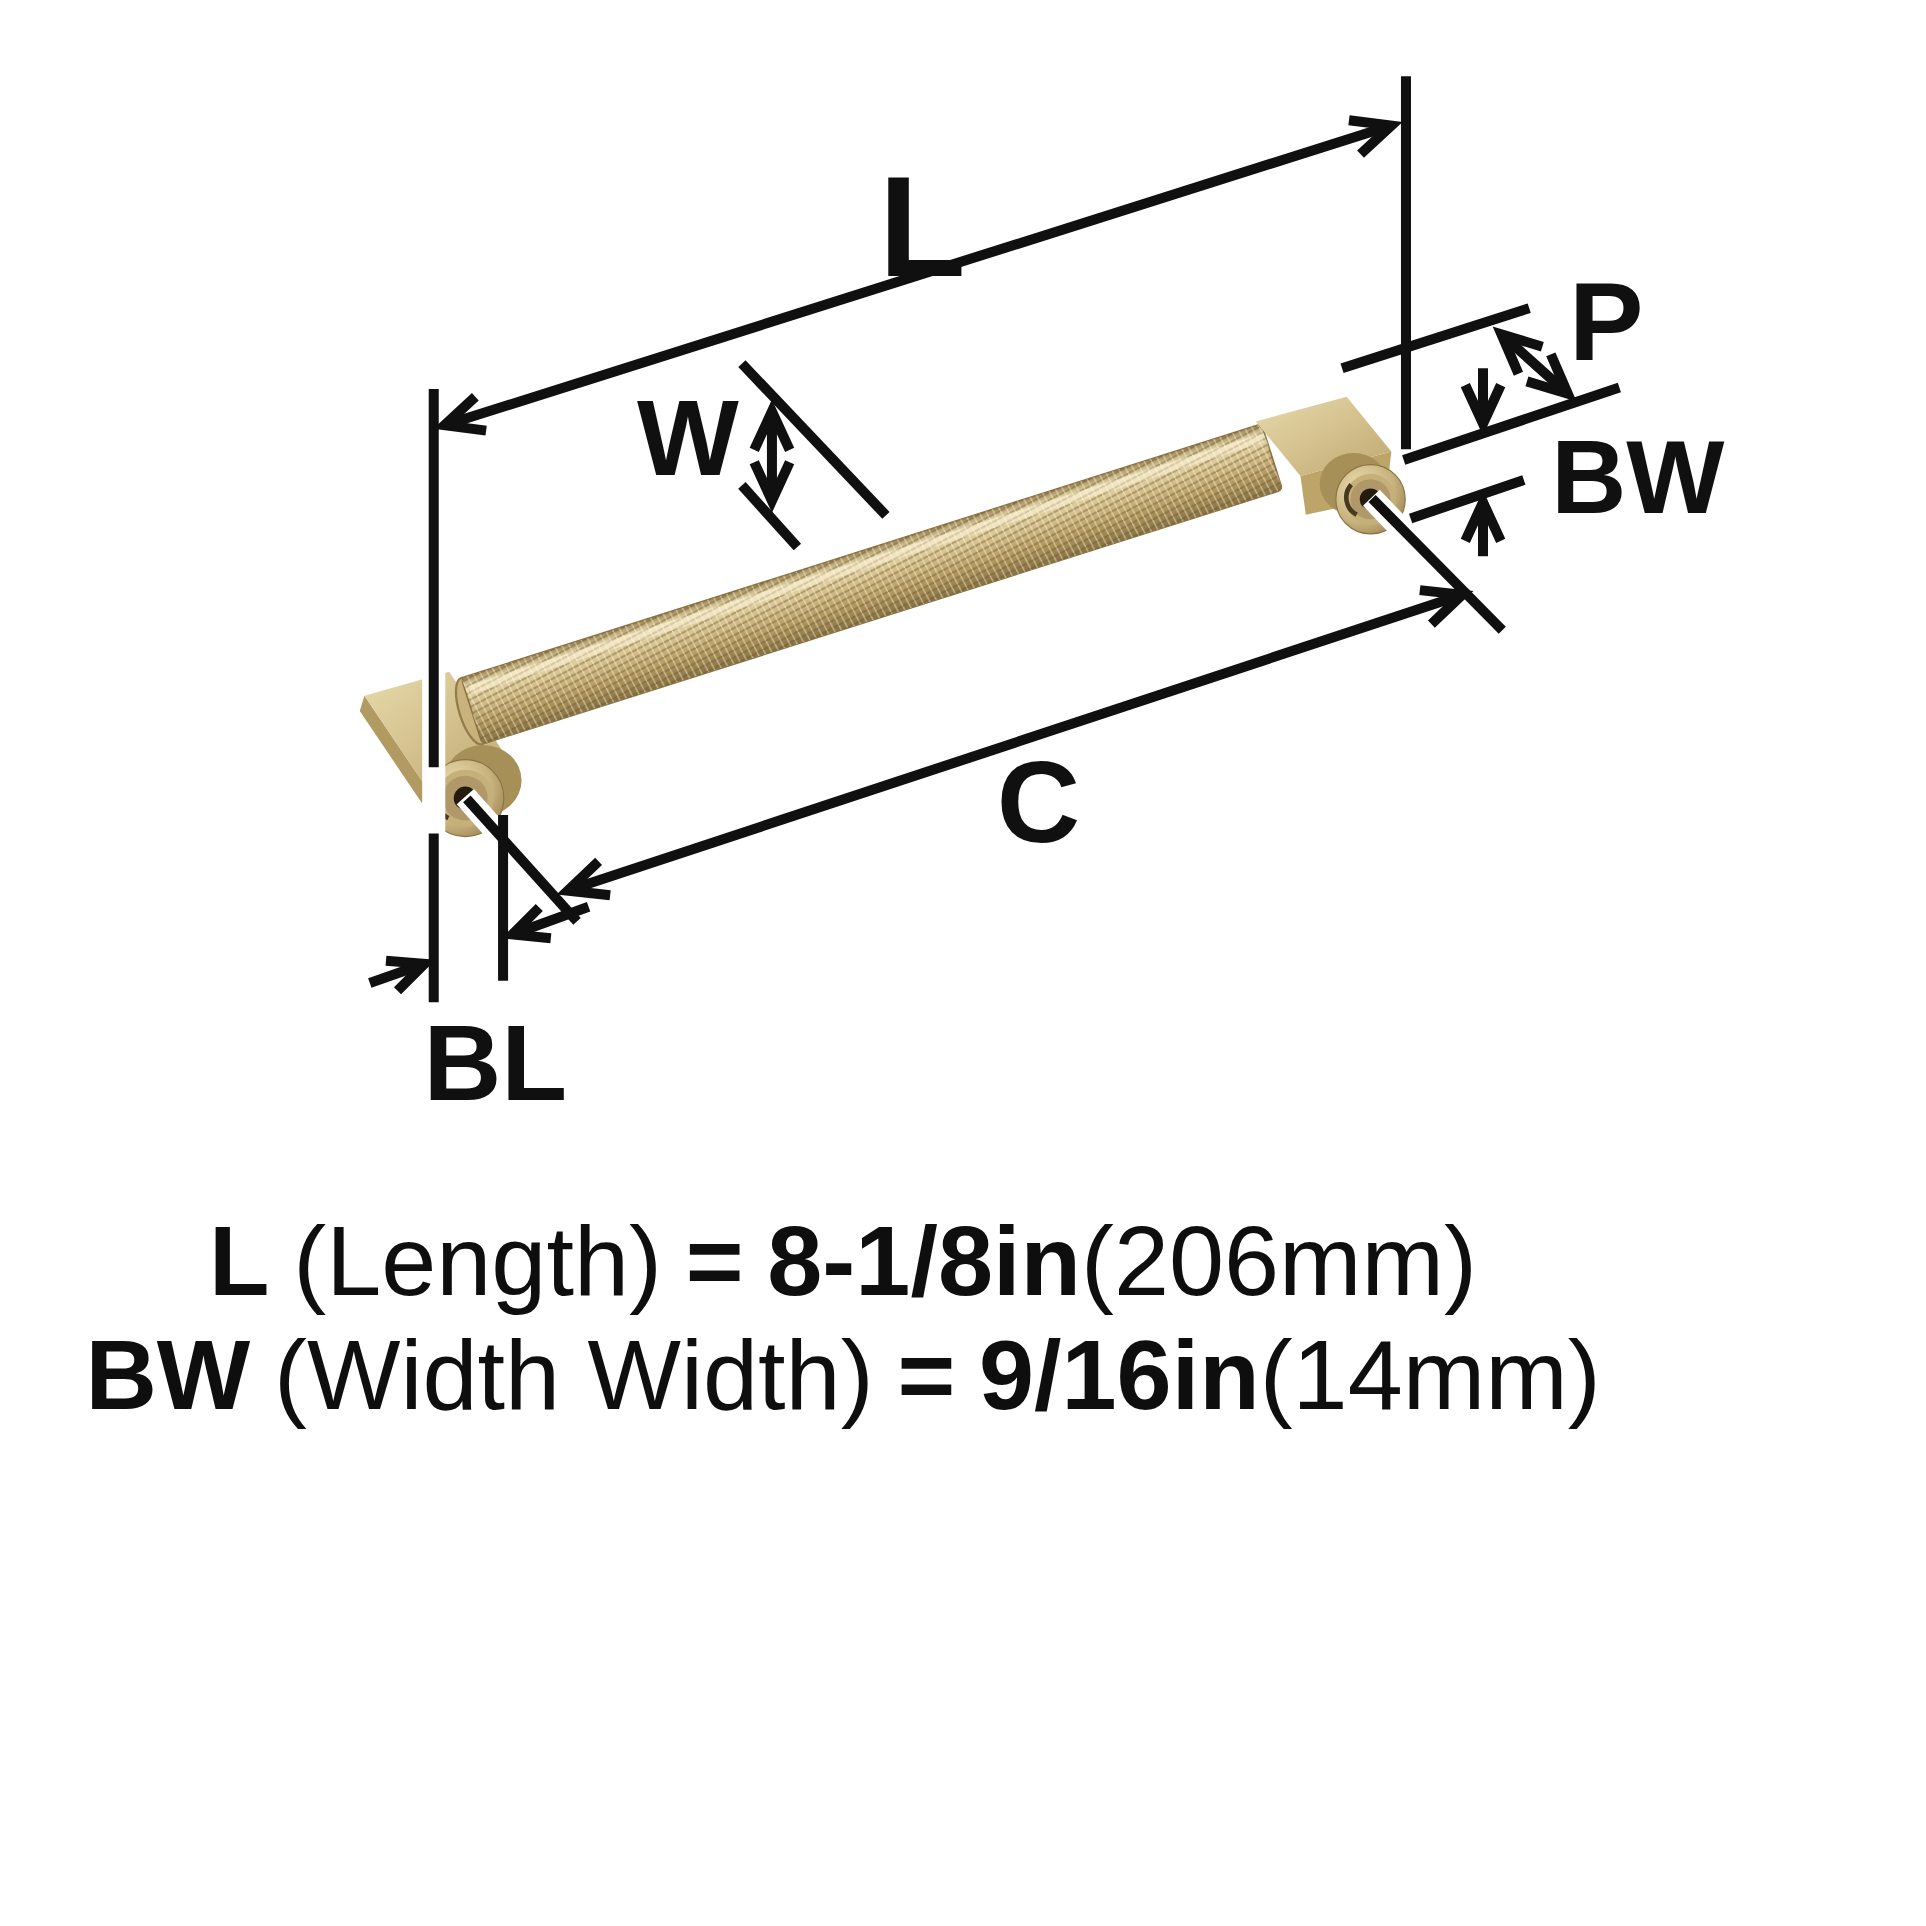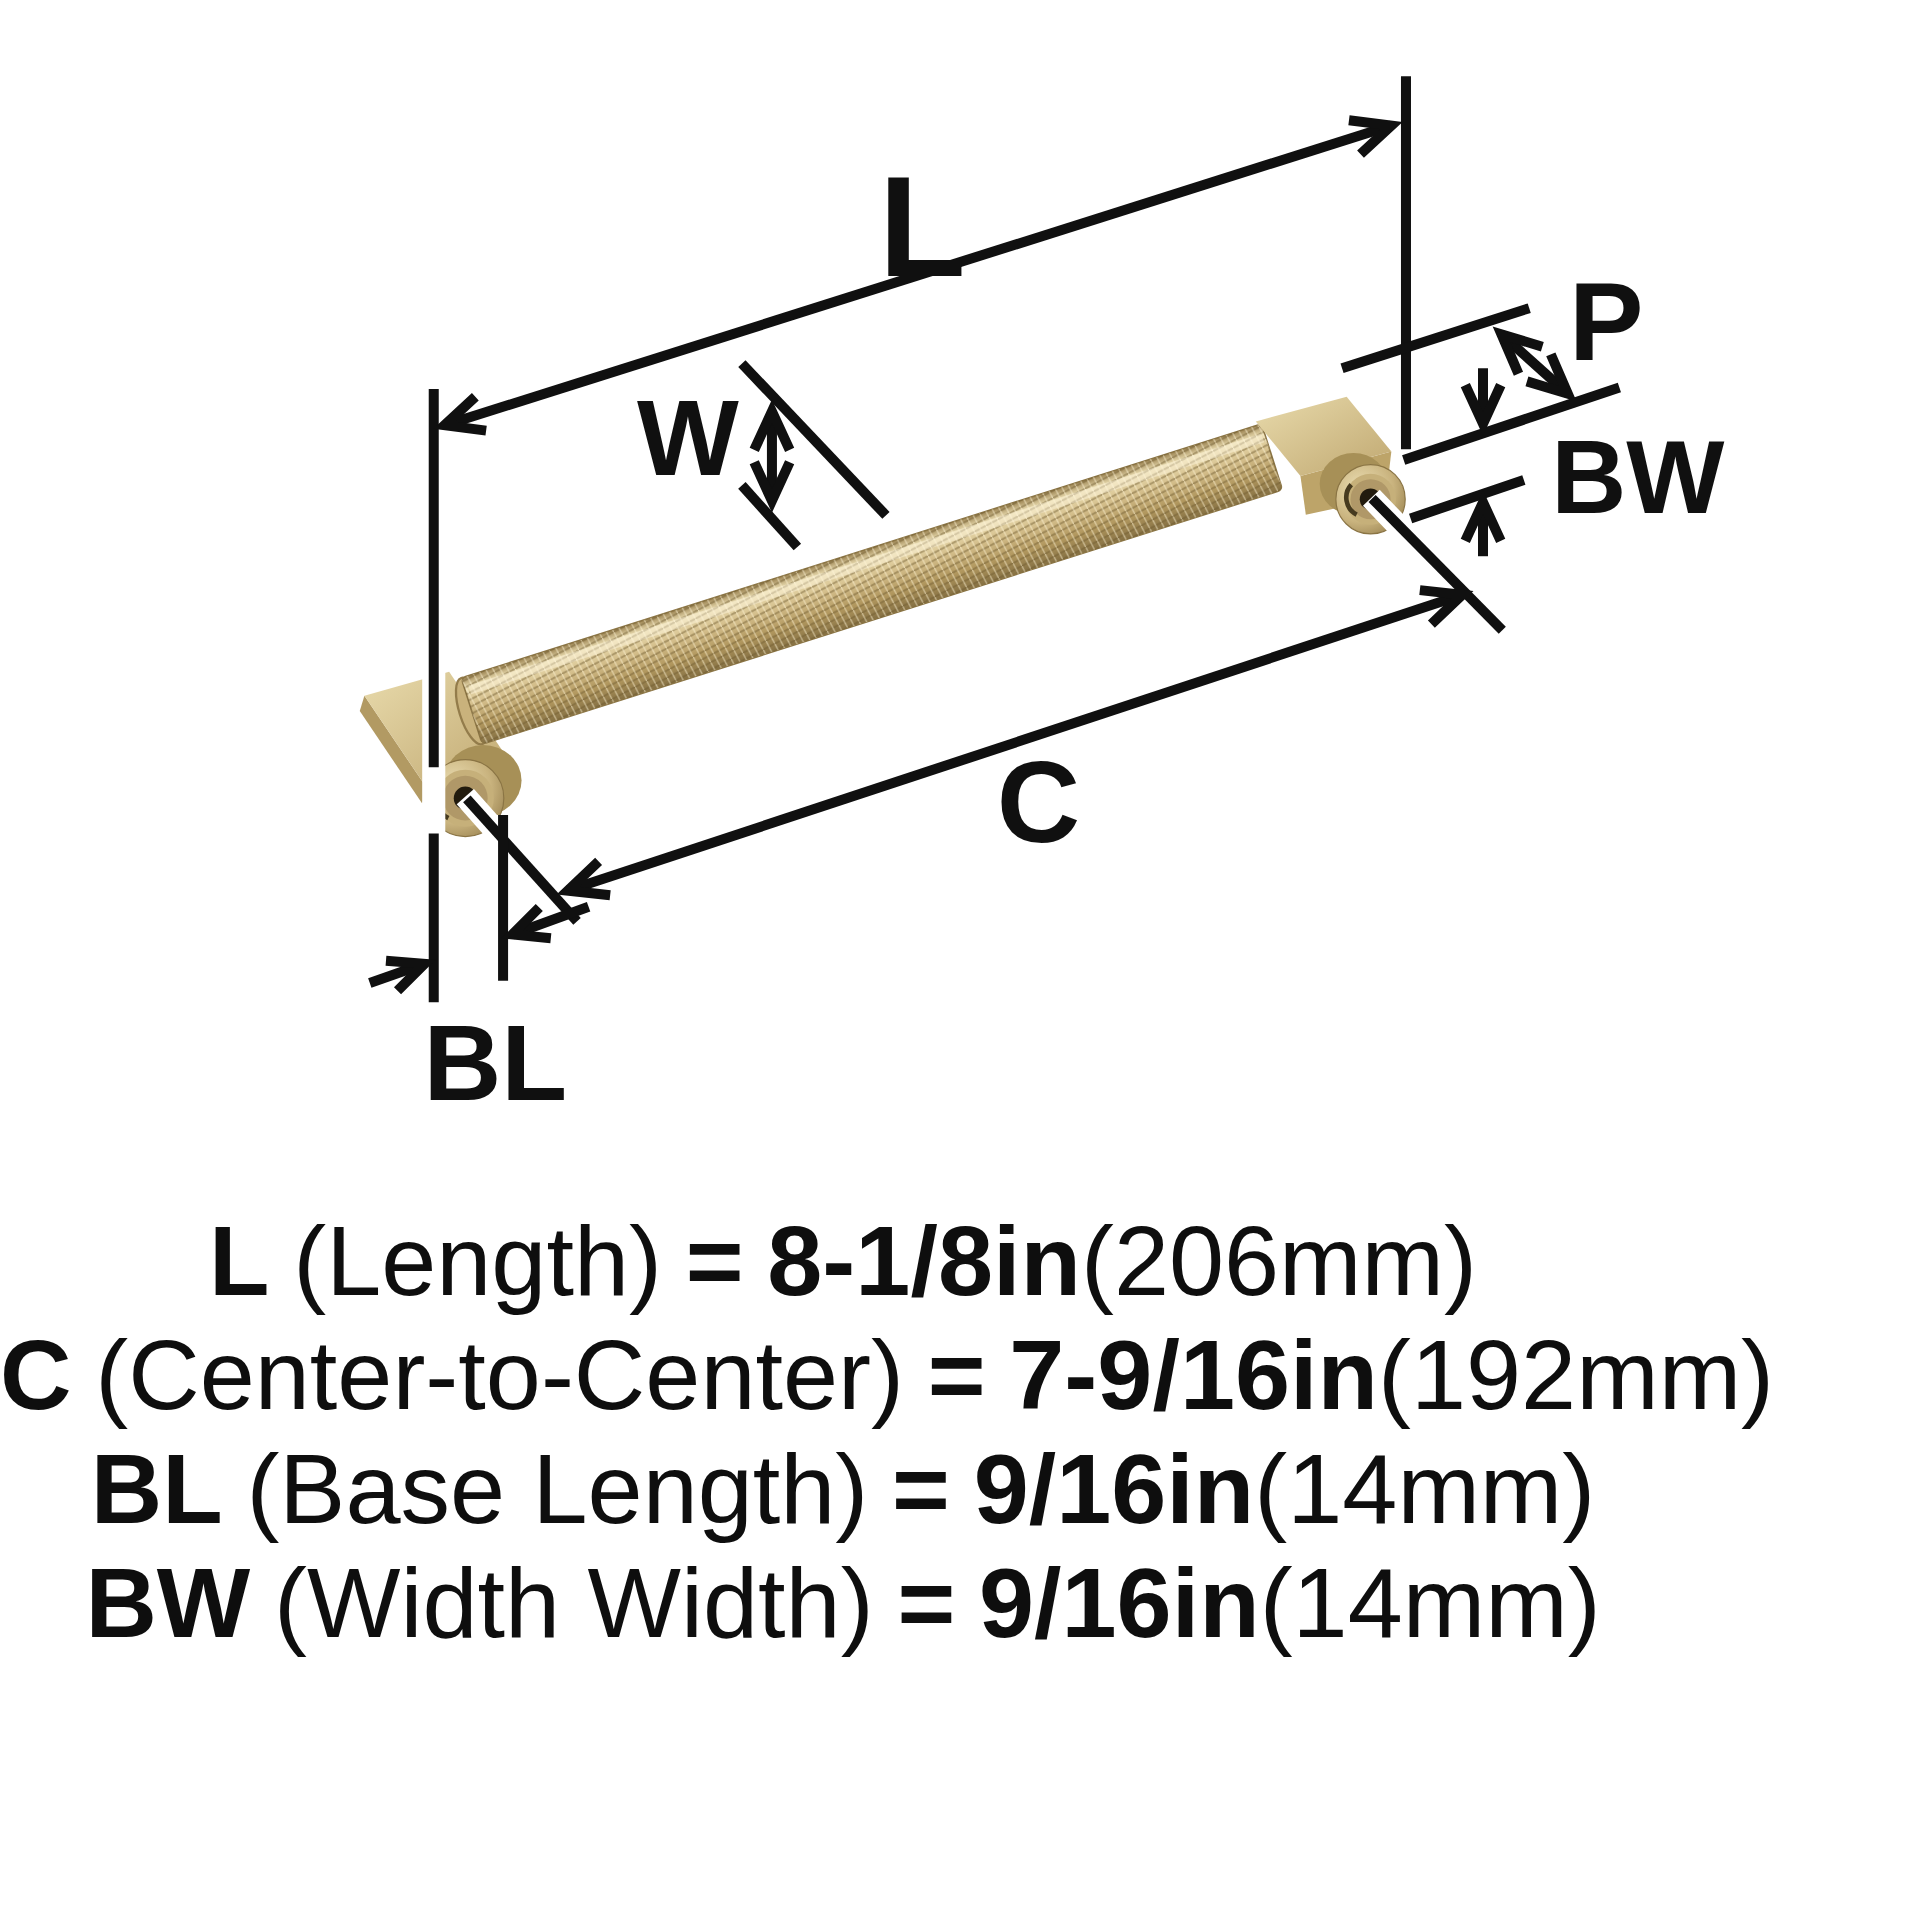--- a/index.html
+++ b/index.html
@@ -152,23 +152,17 @@
       <text class="dim-label" x="1348" y="1093" font-size="150">C</text>
       <text class="dim-label" x="643" y="1428" font-size="140">BL</text>
     </g>
   </svg>
 
   <div id="spec-block">
     <div class="spec-row">
       <span class="spec-abbr">L</span><span class="spec-name">(Length)</span><span class="spec-eq">=</span><span class="spec-value">8-1/8in</span><span class="spec-metric">(206mm)</span>
     </div>
     <div class="spec-row">
-      <span class="spec-abbr">C</span><span class="spec-name">(Center-to-Center)</span><span class="spec-eq">=</span><span class="spec-value">7-9/16in</span><span class="spec-metric">(192mm)</span>
-    </div>
-    <div class="spec-row">
-      <span class="spec-abbr">BL</span><span class="spec-name">(Base Length)</span><span class="spec-eq">=</span><span class="spec-value">9/16in</span><span class="spec-metric">(14mm)</span>
-    </div>
-    <div class="spec-row">
       <span class="spec-abbr">BW</span><span class="spec-name">(Width Width)</span><span class="spec-eq">=</span><span class="spec-value">9/16in</span><span class="spec-metric">(14mm)</span>
     </div>
   </div>
 </div>
 
 
 </body></html>

